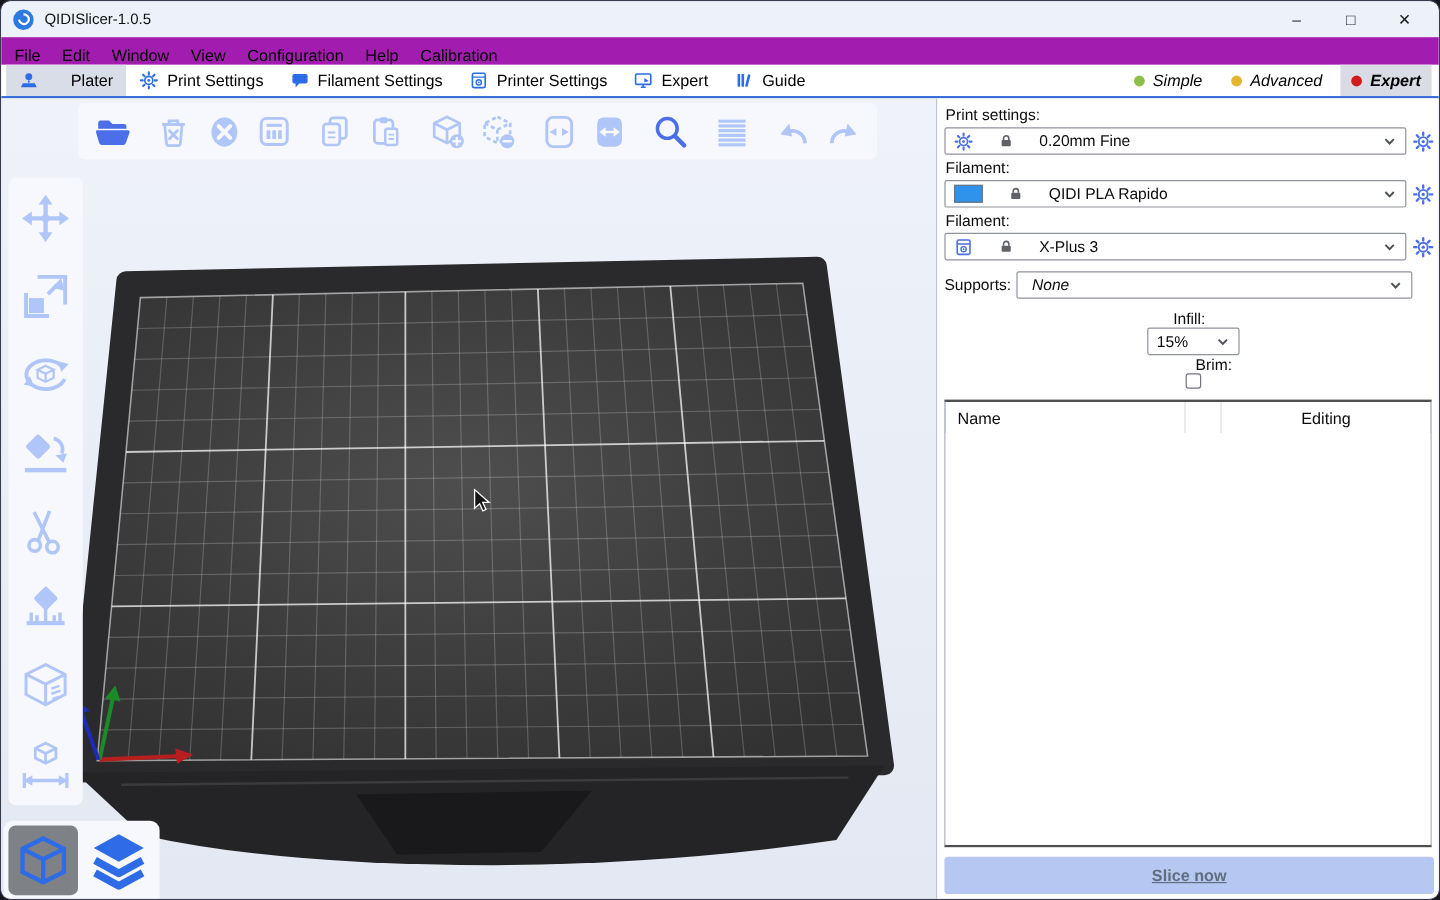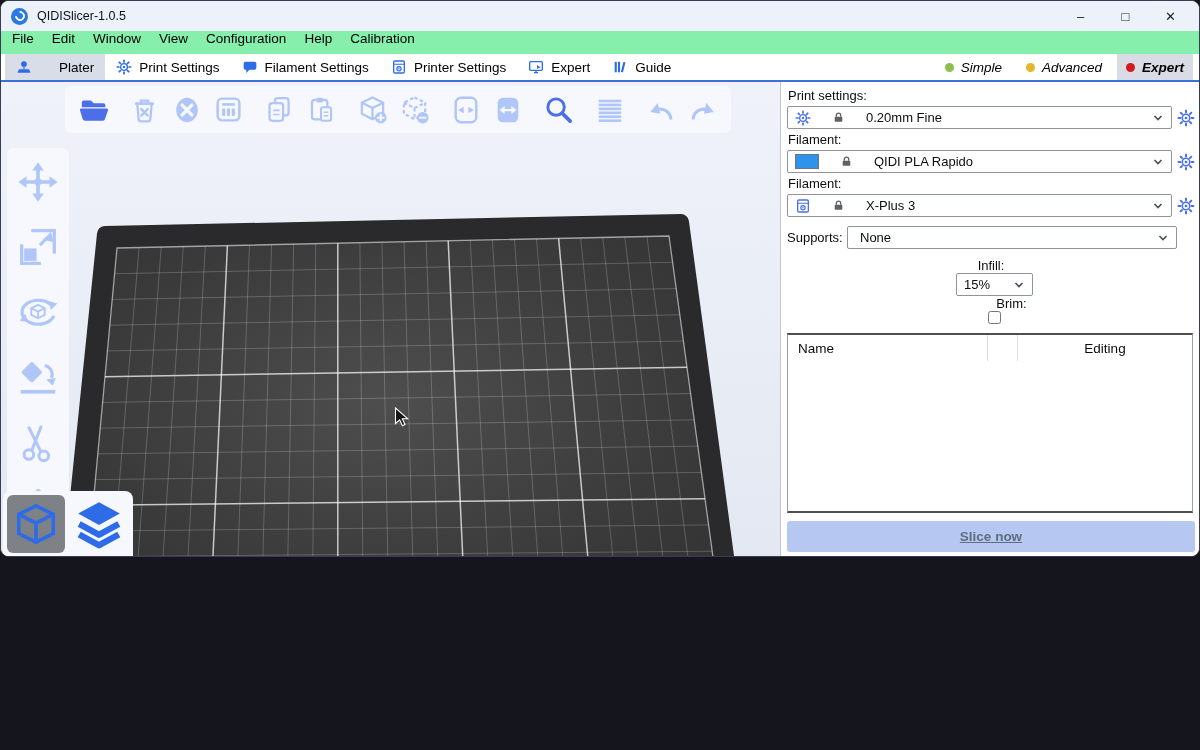--- a/index.html
+++ b/index.html
@@ -1,30 +1,30 @@
 <!DOCTYPE html>
 <html style="--accent: #2e6be6; --icon-on: #4a6fe8; --icon-off: #b0c5f8; --slice-bg: #b6c8f2;"><head>
 <meta charset="utf-8">
 <style>
   * { box-sizing: border-box; margin: 0; padding: 0; }
   html,body { width:1200px; height:750px; background:#14151d; font-family:"Liberation Sans", sans-serif; }
-  .window { width:1200px; height:557px; border:1.5px solid #3a3d52; border-radius:9px; overflow:hidden;
+  .window { width:1200px; height:750px; border:1.5px solid #3a3d52; border-radius:9px; overflow:hidden;
             background:#fff; display:flex; flex-direction:column; }
 
   
   .titlebar { height:30px; background:#edf1fa; display:flex; align-items:center; padding-left:10px; flex:0 0 auto; }
   .app-icon { width:17px; height:17px; border-radius:50%; background:#2c7ae0; position:relative; }
   .app-icon::after { content:""; position:absolute; inset:3.5px; border:2.2px solid #fff; border-radius:50%; border-left-color:transparent; transform:rotate(40deg); }
   .app-title { margin-left:9px; font-size:12.5px; color:#101116; }
   .tb-spacer { flex:1; }
   .win-btn { width:45px; height:30px; display:flex; align-items:center; justify-content:center; font-size:13px; color:#1c1d22; }
   .win-btn.close { margin-right:6px; }
 
   
-  .menubar { height:23px; background:#86efac; display:flex; align-items:flex-start; padding-left:2px; flex:0 0 auto; }
+  .menubar { height:23px; background:#a21caf; display:flex; align-items:flex-end; padding-left:2px; flex:0 0 auto; }
   .menu-item { padding:0 9px; font-size:13.5px; color:#000; }
 
   
   .tabbar { height:28px; background:#fff; border-bottom:2.5px solid #3d6fd9; display:flex; align-items:stretch; padding-left:4px; flex:0 0 auto; }
   .tab { display:flex; align-items:center; gap:7px; padding:0 11px; font-size:13.5px; color:#000; }
   .tab.active { background:#d9dde8;gap:27px; }
   .tab svg { color:#2e6be6; }
   .modes { margin-left:auto; display:flex; align-items:center; gap:6px; padding-right:6px; }
   .mode { display:flex; align-items:center; gap:7px; padding:0 9px; font-size:13.5px; color:#000; height:100%;font-style:italic; }
   .mode .dot { width:9px; height:9px; border-radius:50%; background:#888; }
@@ -63,21 +63,21 @@
            display:flex; align-items:center; gap:21px; padding:0 7px; }
   .combo .c-text { flex:1; font-size:13px; color:#0c0c0e; white-space:nowrap; overflow:hidden; }
   .combo .chev { color:#4c4f56; flex:0 0 auto; }
   .gear-btn { width:19px; height:19px; color:var(--icon-on); display:flex; align-items:center; justify-content:center; }
   .swatch { width:24px; height:15px; border:1px solid #6f747c; flex:0 0 auto; }
   .lock { color:#5f6167; flex:0 0 auto; }
   .c-ico { color:var(--icon-on); flex:0 0 auto; }
 
   .supports-row { display:flex; align-items:center; margin-top:9px; }
   .supports-row .rp-inline-label { font-size:13px; width:60px; flex:0 0 auto; margin:0; }
-  .supports-row .combo { margin-right:18px; padding-left:12px; }
+  .supports-row .combo { margin-right:18px; padding-left:12px;font-style:italic; }
 
   .infill-row { display:flex; align-items:center; margin:9px 0 7px; font-size:13px; color:#0d0d0f;flex-direction:column; }
   .infill-combo { width:77px; flex:0 0 auto; margin-left:7px; }
   .brim-label { margin-left:41px; }
   .checkbox { width:13px; height:13px; border:1.4px solid #73767d; border-radius:2.5px; background:#fff; margin-left:7px; }
 
   .obj-table { flex:1; margin:2px 2px 4px 0; border:1px solid #9aa0a8; border-top:2px solid #4f4f52; border-bottom:2px solid #4f4f52;
                display:flex; flex-direction:column; background:#fff; min-height:0; }
   .obj-head { display:flex; height:26px; align-items:center; font-size:13.5px; color:#0c0c0e; flex:0 0 auto; }
   .oh-col1 { width:200px; padding-left:10px; border-right:1px solid #dcdee2; height:100%; display:flex; align-items:center; }

